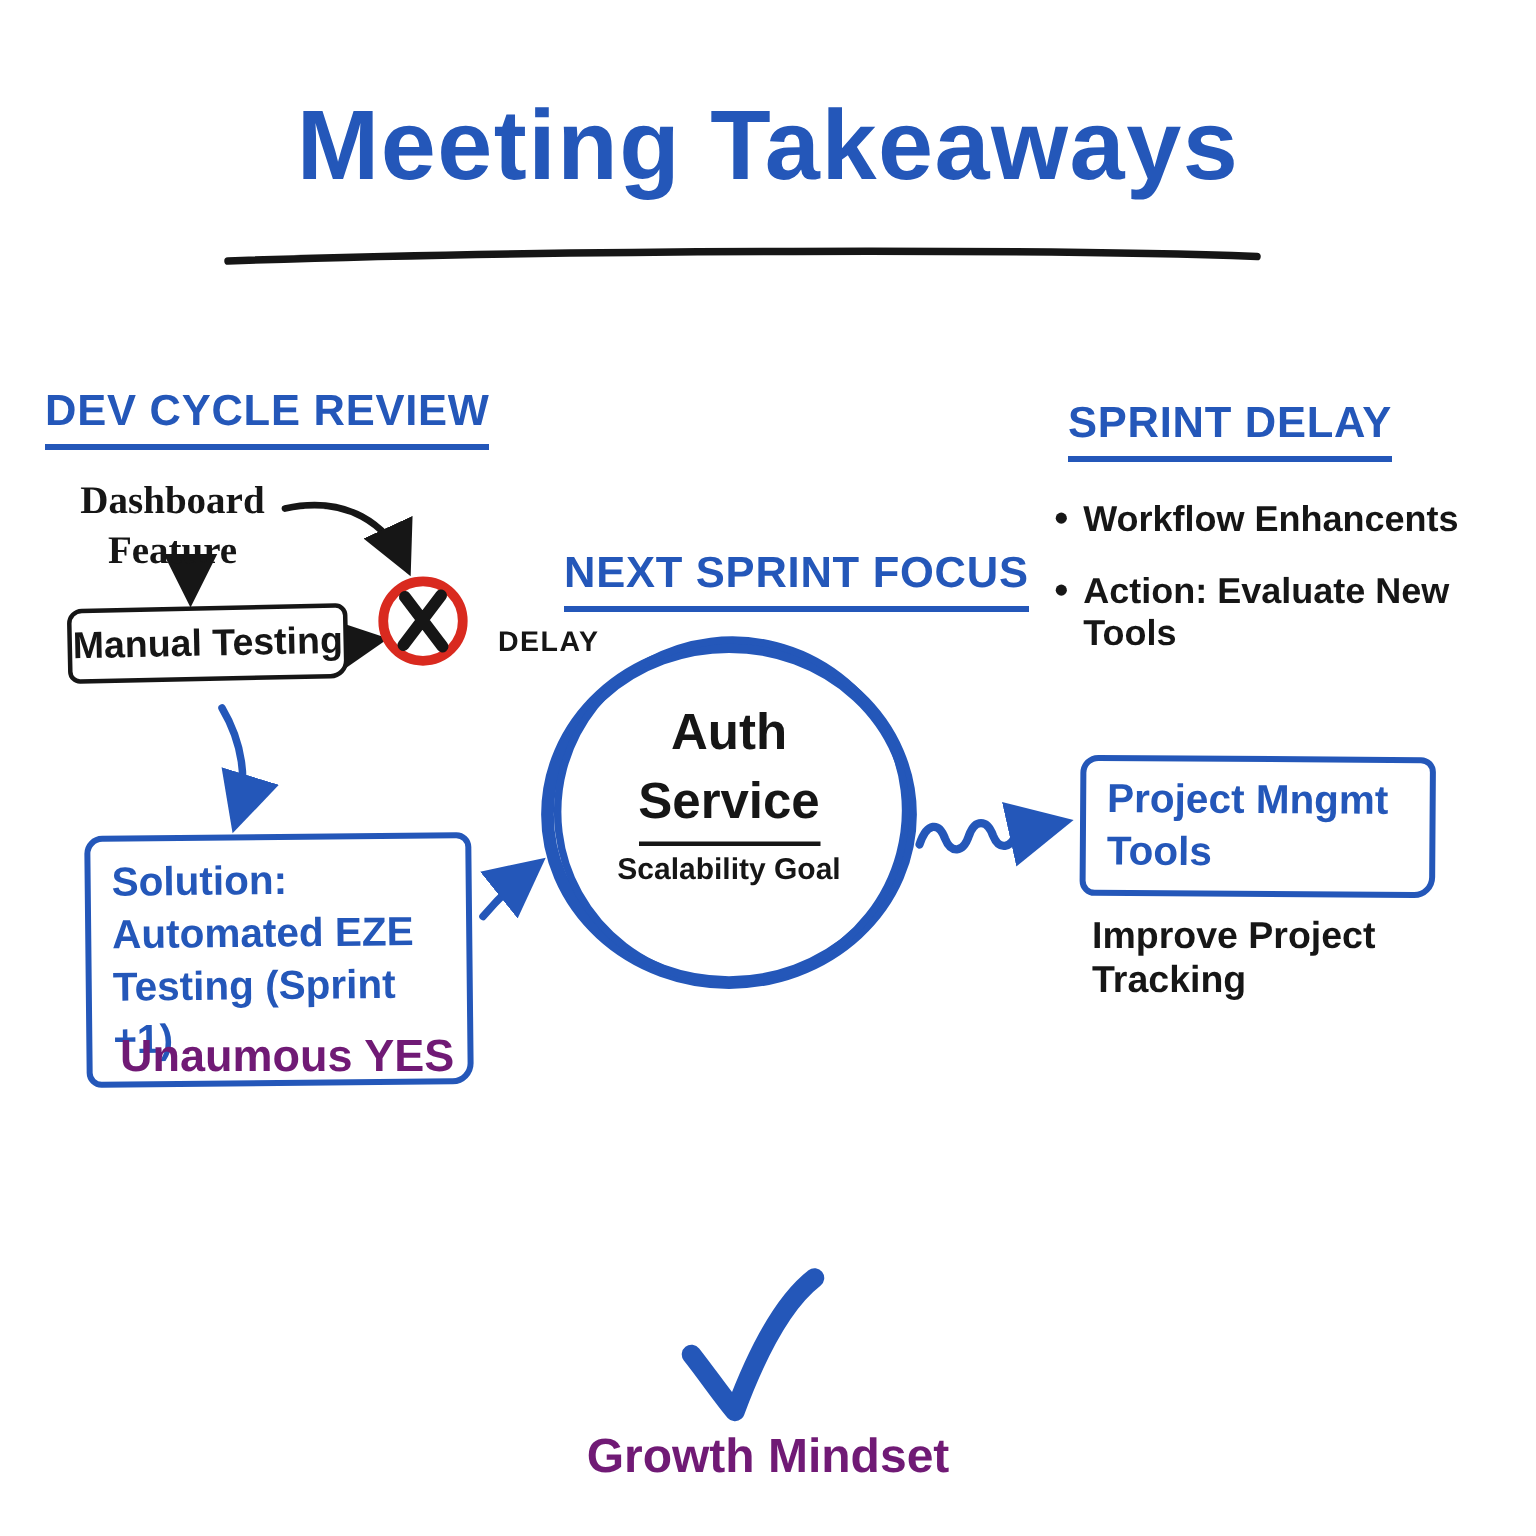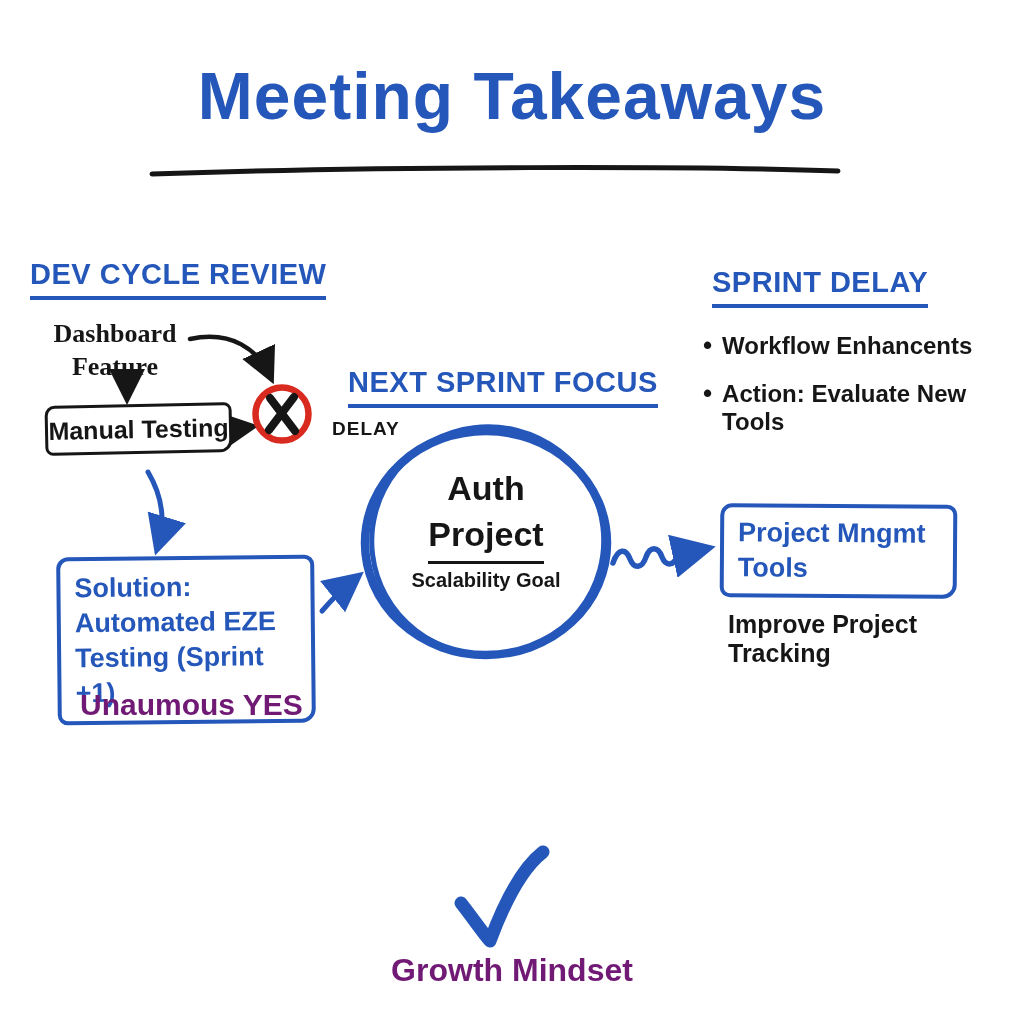--- a/index.html
+++ b/index.html
@@ -119,25 +119,25 @@
 </div>
 
 <div class="abs black" style="left:332px; top:418px; font-size:19px; letter-spacing:1px;">DELAY</div>
 
 <div class="abs sketch-box-blue pre" style="left:57px; top:556px; width:258px; transform:rotate(-0.6deg);">Solution:
 Automated EZE
 Testing (Sprint +1)</div>
 
 <div class="abs blue" style="left:80px; top:688px; font-size:30px;">Unaumous YES</div>
 
-<div class="abs section-heading" style="left:348px; top:366px;text-align:center;">NEXT SPRINT FOCUS</div>
+<div class="abs section-heading" style="left:376px; top:366px;text-align:center;">NEXT SPRINT FOCUS</div>
 
 <div class="abs circle-text" style="left:376px; top:466px; width:220px;">
   <div class="circle-line">Auth</div>
-  <div><span class="circle-line-underlined">Project</span></div>
+  <div><span class="circle-line-underlined">Service</span></div>
   <div class="circle-sub">Scalability Goal</div>
 </div>
 
 <div class="abs section-heading" style="left:712px; top:266px;">SPRINT DELAY</div>
 
 <div class="abs" style="left:703px; top:330px; width:320px;">
   <div class="retro-item">
     <span class="retro-bullet">•</span>
     <span>Workflow Enhancents</span>
   </div>

